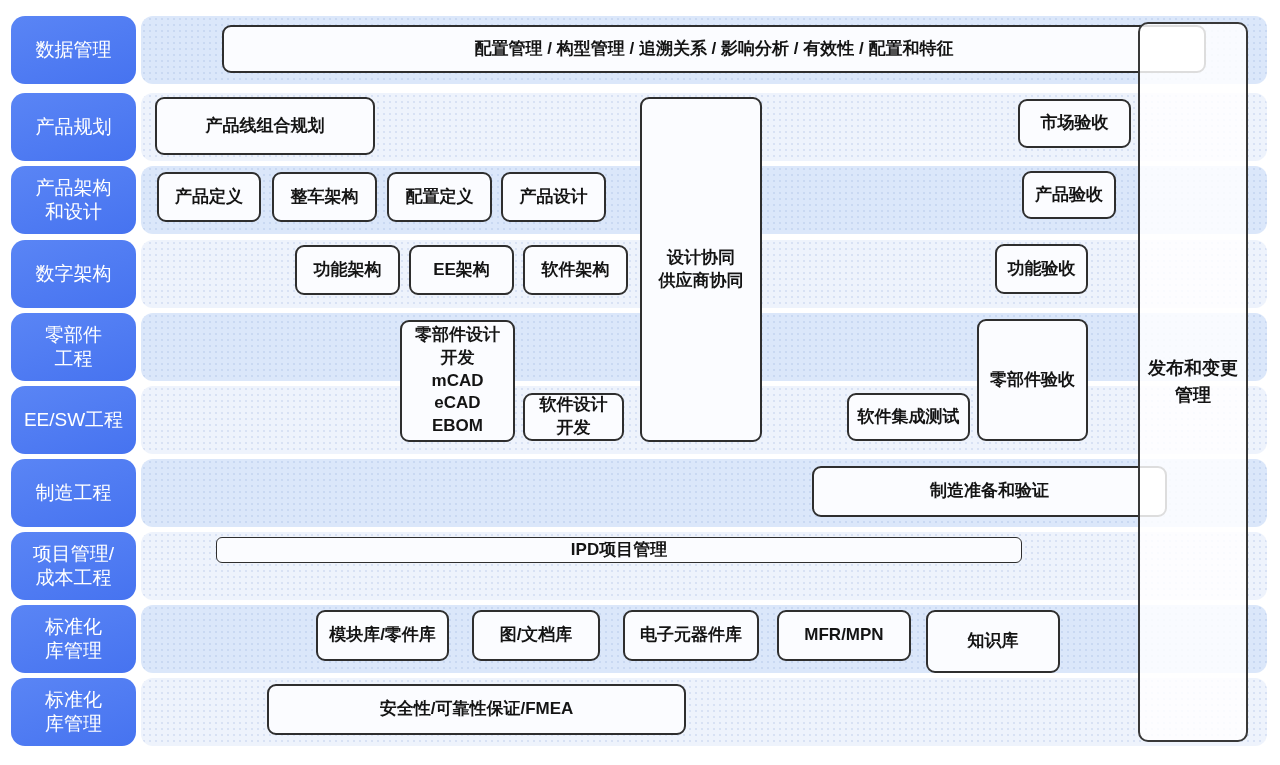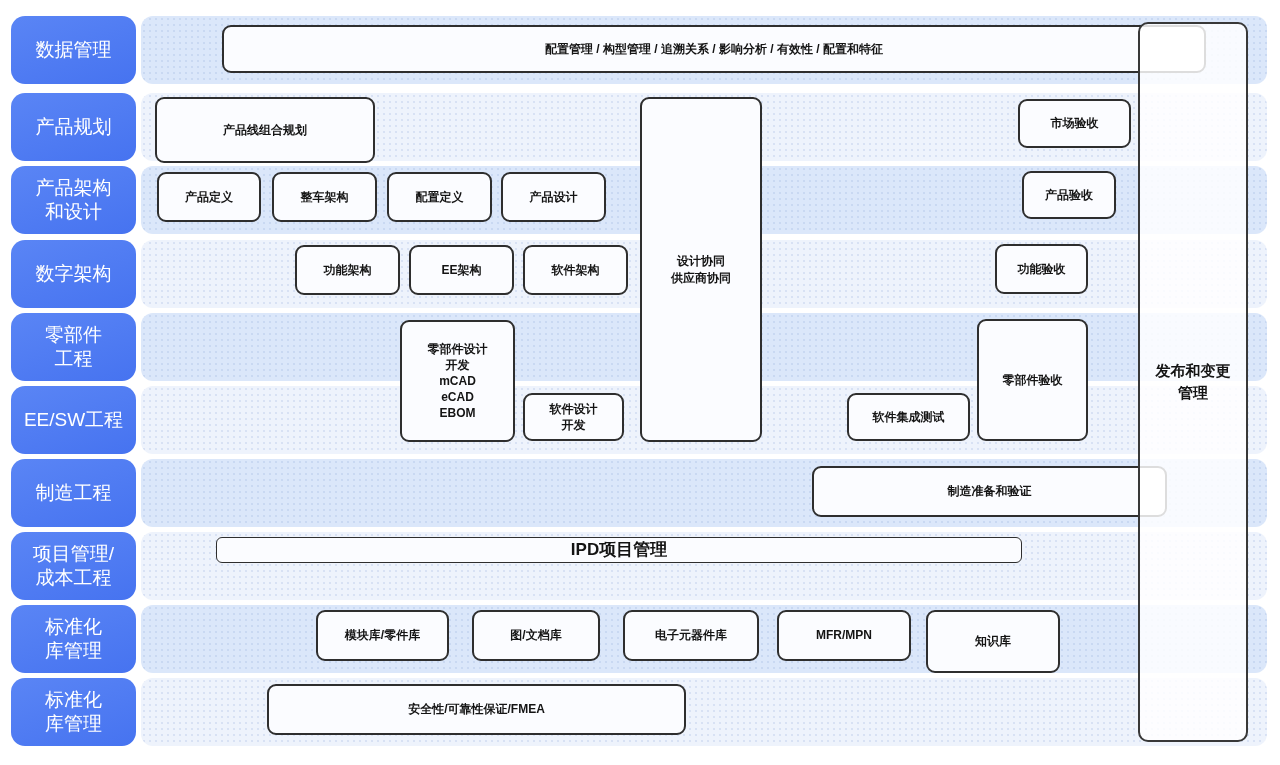--- a/index.html
+++ b/index.html
@@ -35,41 +35,41 @@
     z-index:3;
   }
   
   .bx{
     position:absolute;
     background:#fbfcff;
     border:2px solid #2e2e2e;
     border-radius:9px;
     box-sizing:border-box;
     color:#141414;
-    font-size:12px;font-weight:bold;
+    font-size:17px;font-weight:bold;
     display:flex;align-items:center;justify-content:center;
     text-align:center;line-height:1.35;
     white-space:pre-line;
     z-index:2;
   }
   .bx.thin{
     border-radius:6px;
     font-size:17px;
     border-width:1.6px;
   }
   
   .release{
     position:absolute;
     left:1138px;top:22px;width:110px;height:720px;
     background:rgba(255,255,255,0.84);
     border:2px solid #383838;
     border-radius:10px;
     box-sizing:border-box;
     color:#141414;
-    font-size:15px;font-weight:bold;
+    font-size:18px;font-weight:bold;
     display:flex;align-items:center;justify-content:center;
     text-align:center;line-height:1.5;
     white-space:pre-line;
     z-index:5;
   }
 </style>
 </head>
 <body>
 
 <div class="canvas">
@@ -96,21 +96,21 @@
   <div class="rlabel" style="top:459px">制造工程</div>
   <div class="rlabel" style="top:532px">项目管理/
 成本工程</div>
   <div class="rlabel" style="top:605px">标准化
 库管理</div>
   <div class="rlabel" style="top:678px">标准化
 库管理</div>
 
   <div class="bx" style="left:222px;top:25px;width:984px;height:48px">配置管理 / 构型管理 / 追溯关系 / 影响分析 / 有效性 / 配置和特征</div>
 
-  <div class="bx" style="left:155px;top:97px;width:220px;height:66px">产品线组合规划</div>
+  <div class="bx" style="left:155px;top:97px;width:220px;height:58px">产品线组合规划</div>
   <div class="bx" style="left:1018px;top:99px;width:113px;height:49px">市场验收</div>
 
   <div class="bx" style="left:157px;top:172px;width:104px;height:50px">产品定义</div>
   <div class="bx" style="left:272px;top:172px;width:105px;height:50px">整车架构</div>
   <div class="bx" style="left:387px;top:172px;width:105px;height:50px">配置定义</div>
   <div class="bx" style="left:501px;top:172px;width:105px;height:50px">产品设计</div>
   <div class="bx" style="left:1022px;top:171px;width:94px;height:48px">产品验收</div>
 
   <div class="bx" style="left:295px;top:245px;width:105px;height:50px">功能架构</div>
   <div class="bx" style="left:409px;top:245px;width:105px;height:50px">EE架构</div>

